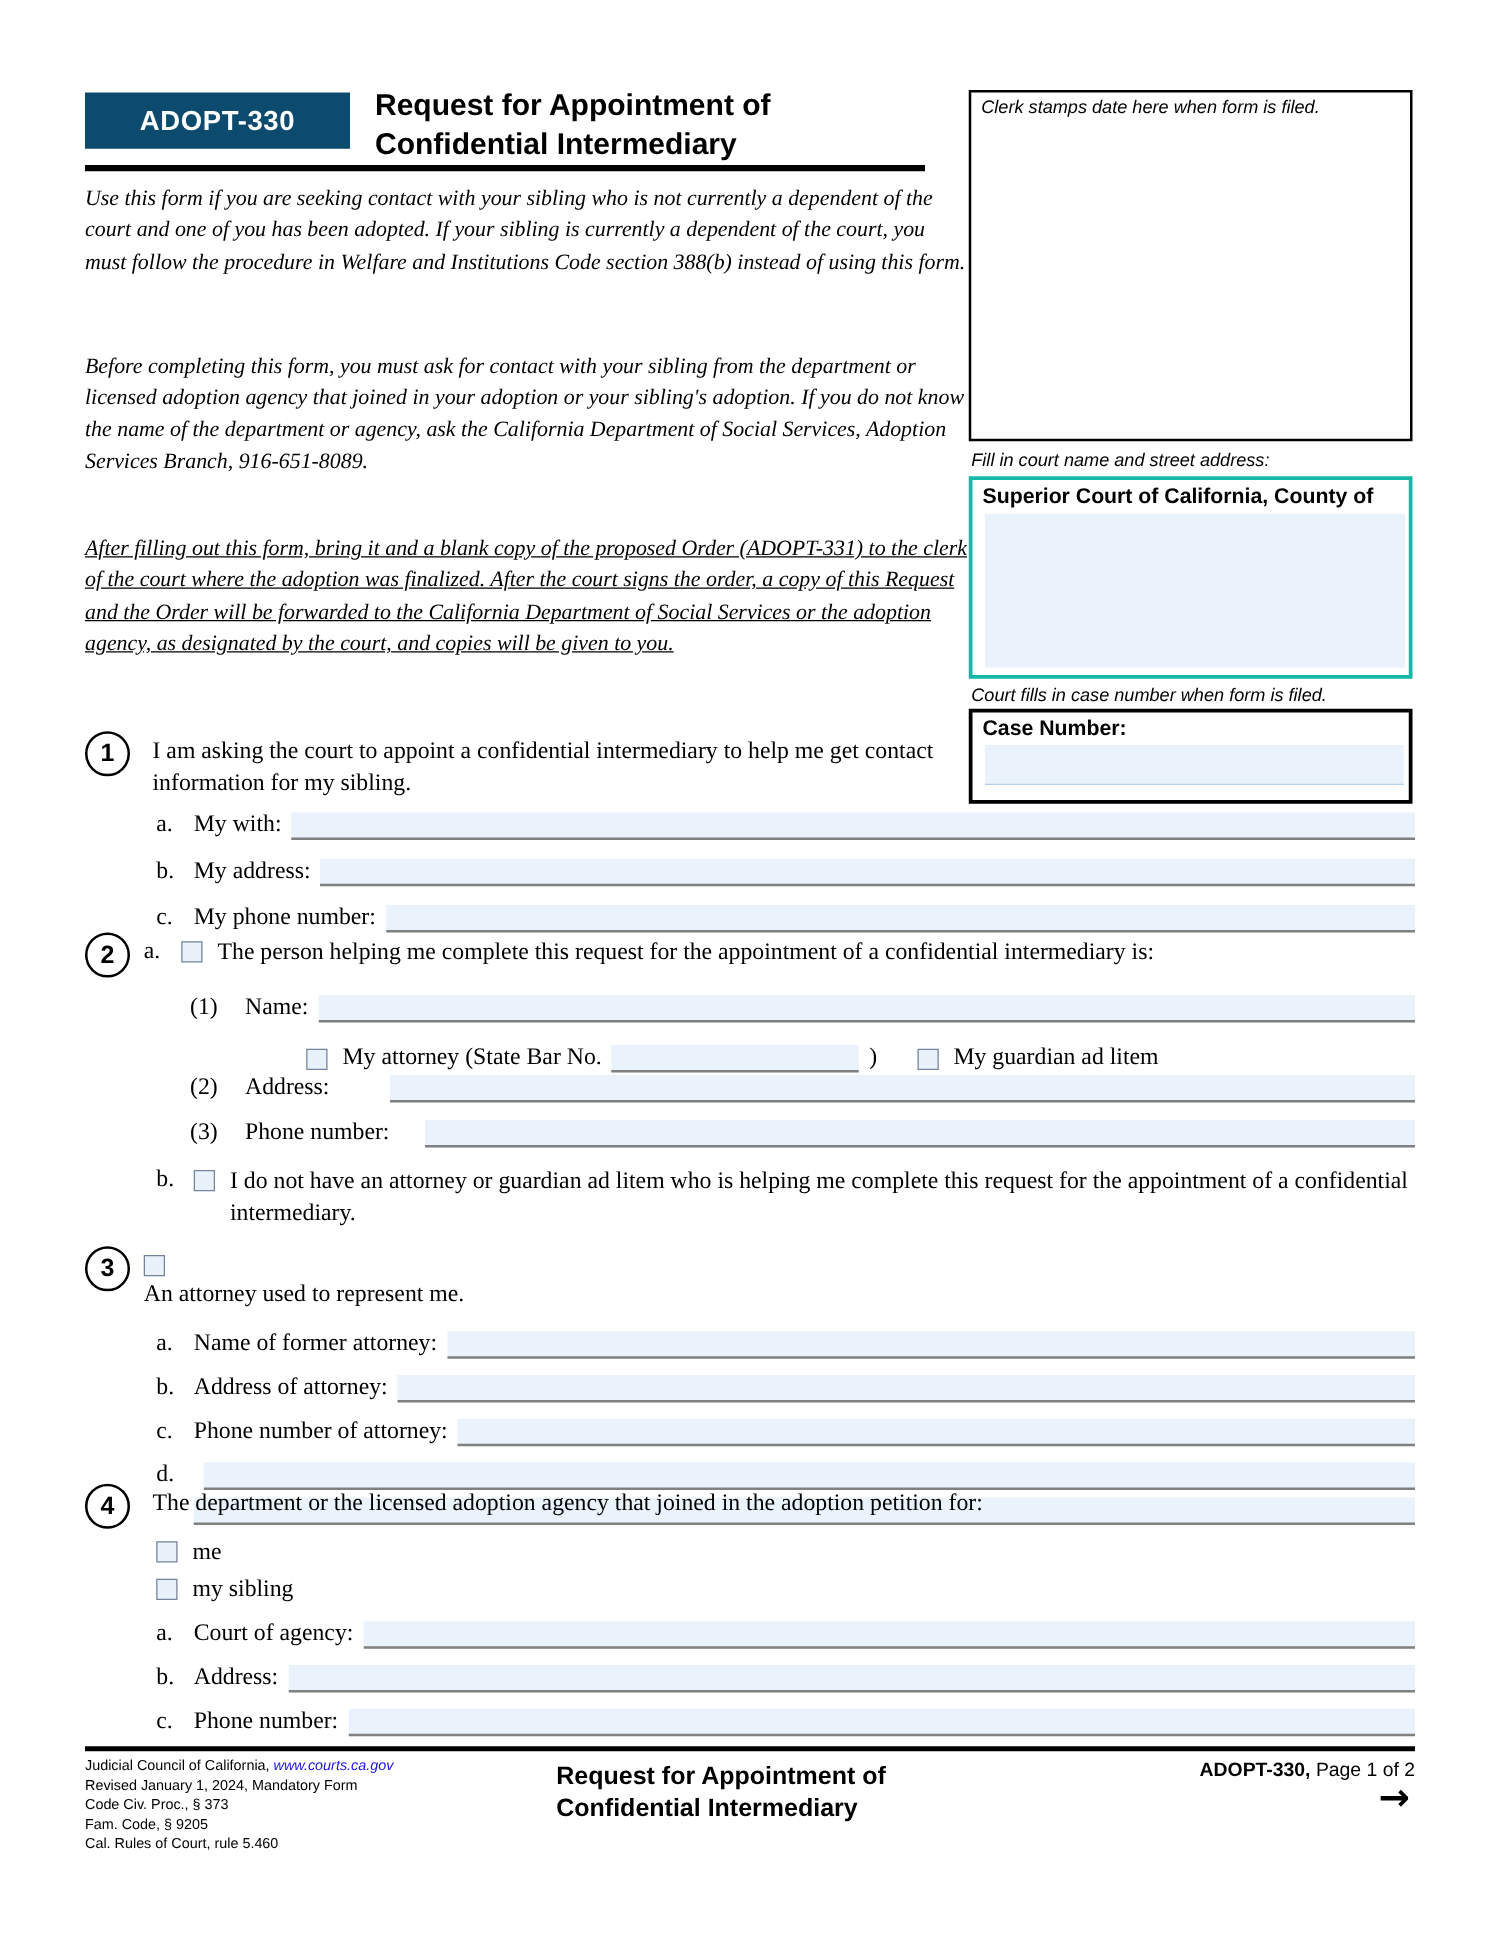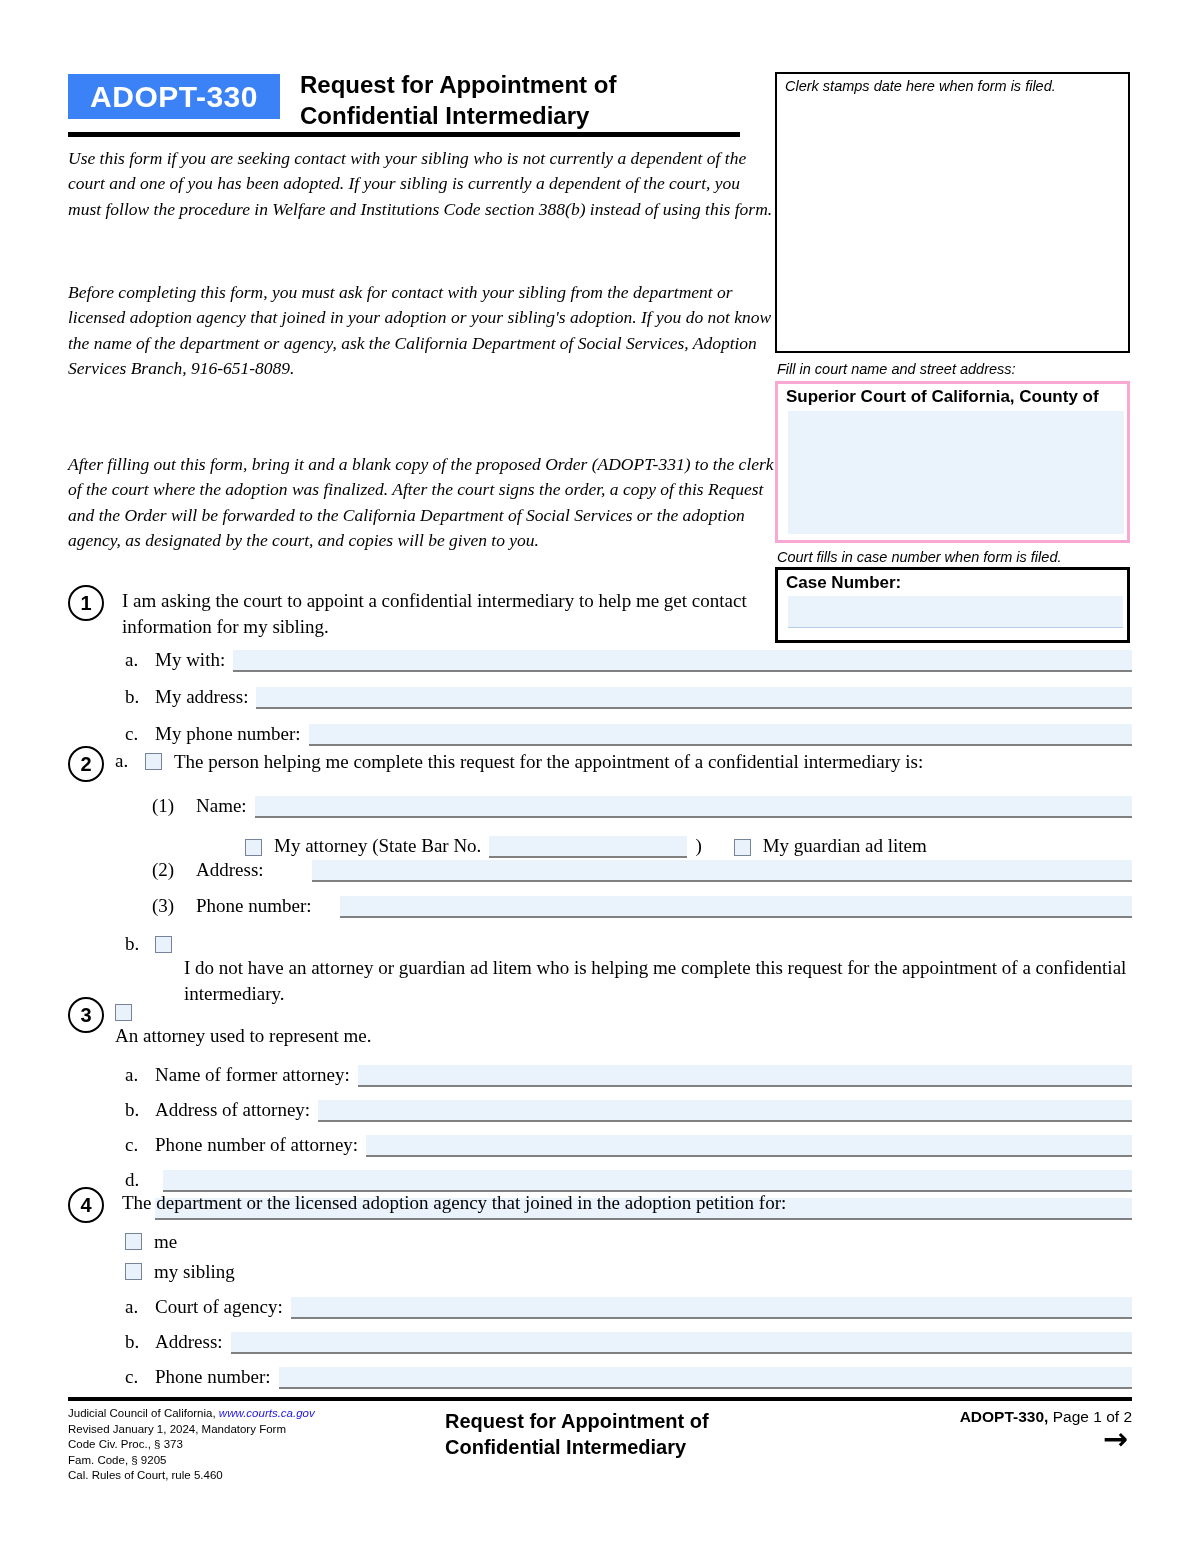--- a/index.html
+++ b/index.html
@@ -6,49 +6,49 @@
   html,body { background:#fff; }
   body {
     width:1200px; height:1553px; position:relative;
     font-family:"Liberation Serif", serif; color:#000;
   }
   .abs { position:absolute; }
 
   
   .badge {
     left:68px; top:74px; width:212px; height:45px;
-    background:#3b82f6; color:#fff;
-    font-family:"Liberation Sans", sans-serif; font-weight:bold; font-size:30px;
+    background:#0c4a6e; color:#fff;
+    font-family:"Liberation Sans", sans-serif; font-weight:bold; font-size:22px;
     display:flex; align-items:center; justify-content:center; letter-spacing:.5px;
   }
   .title {
     left:300px; top:69px;
     font-family:"Liberation Sans", sans-serif; font-weight:bold; font-size:24px; line-height:31px;
   }
   .title-rule { left:68px; top:132px; width:672px; height:5px; background:#000; }
 
   .intro {
     left:68px; width:706px;
     font-style:italic; font-size:17.5px; line-height:25.4px;
   }
-  .p1 { top:146px; } .p2 { top:280px; } .p3 { top:452px; }
+  .p1 { top:146px; } .p2 { top:280px; } .p3 { top:426px;text-decoration:underline; }
 
   
   .note {
     left:777px; font-family:"Liberation Sans", sans-serif;
     font-style:italic; font-size:14.5px;
   }
   .clerk-box {
     left:775px; top:72px; width:355px; height:281px;
     border:2px solid #000; padding:4px 8px;
     font-family:"Liberation Sans", sans-serif; font-style:italic; font-size:14.5px;
   }
   .court-box {
     left:775px; top:381px; width:355px; height:162px;
-    border:3px solid #f9a8d4; display:flex; flex-direction:column;
+    border:3px solid #14b8a6; display:flex; flex-direction:column;
   }
   .court-box .box-title, .case-box .box-title {
     font-family:"Liberation Sans", sans-serif; font-weight:bold; font-size:17px;
     padding:3px 6px 2px 8px;
   }
   .court-fill { flex:1; background:#eaf2fb; margin:2px 3px 6px 10px; }
   .case-box {
     left:775px; top:567px; width:355px; height:76px;
     border:3px solid #000;
   }
@@ -85,21 +85,21 @@
     border:1.5px solid #75839b; margin:0 12px 2px 0;
   }
   .cb-row { align-items:flex-start; }
   .cb-row .cb { margin-top:4px; }
 
   .mb8{margin-bottom:8px;} .mb11{margin-bottom:11px;} .mb12{margin-bottom:12px;}
   .mb13{margin-bottom:13px;} .mb14{margin-bottom:14px;} .mb16{margin-bottom:16px;}
   .mb18{} .mb6{margin-bottom:6px;} .mb4{margin-bottom:4px;} .mb10{margin-bottom:10px;}
 
   .wrap-text { max-width:655px; }
-  .b-text { max-width:945px;margin-top:23px; }
+  .b-text { max-width:945px; }
 
   
   .footer-rule { left:68px; top:1397px; width:1064px; height:3.5px; background:#000; }
   .footer-left {
     left:68px; top:1406px; font-family:"Liberation Sans", sans-serif;
     font-size:11.5px; line-height:15.5px;
   }
   .footer-left a, .link { color:#1d12e0; font-style:italic; text-decoration:none; }
   .footer-center {
     left:400px; top:1408px; width:400px; text-align:left; padding-left:45px;

